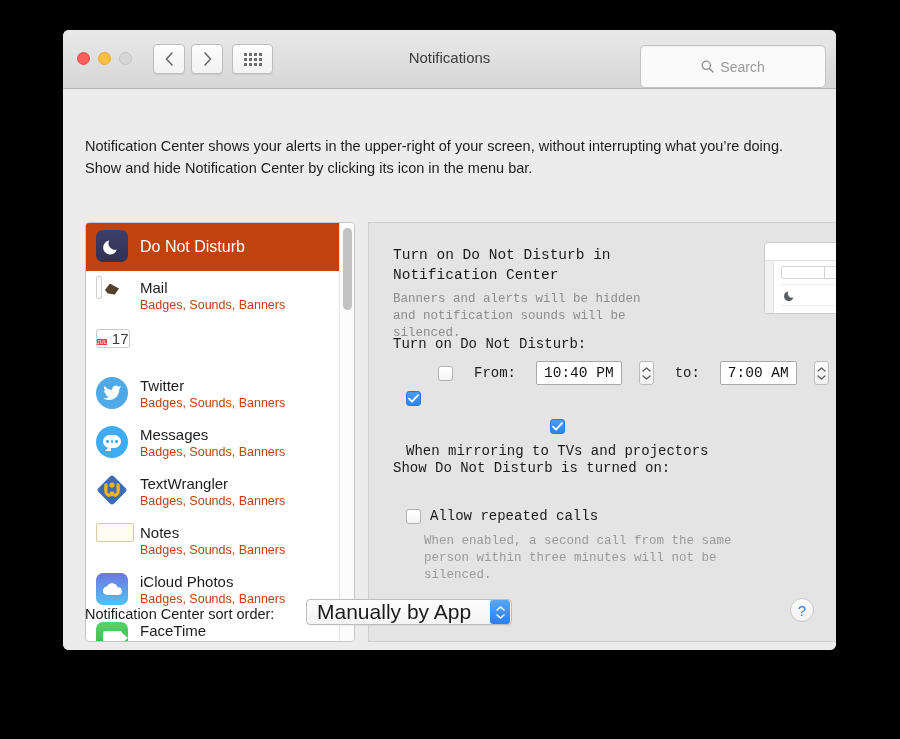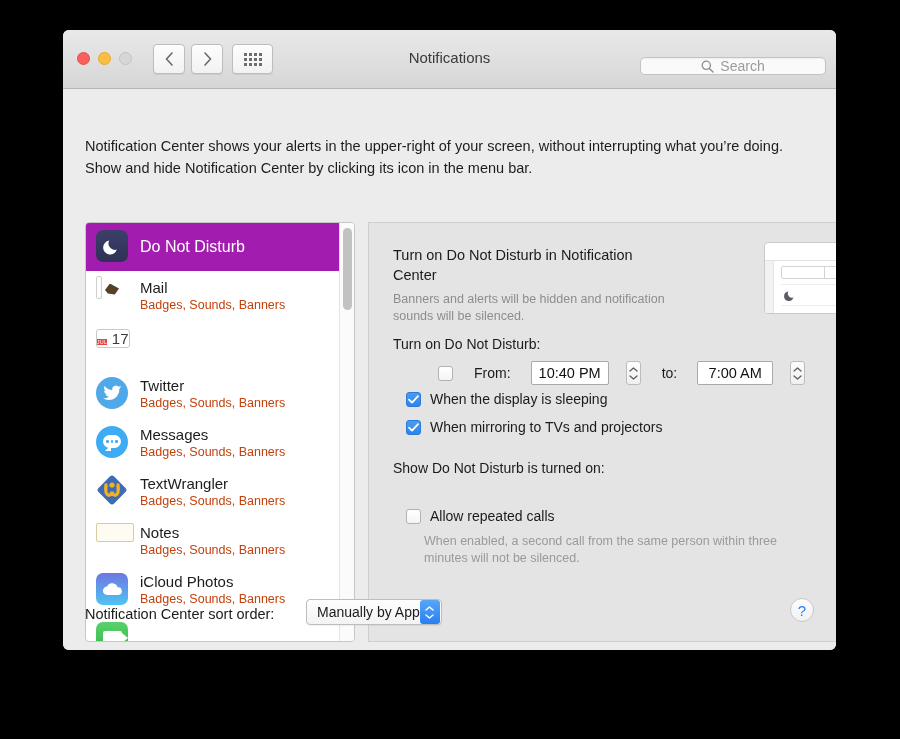--- a/index.html
+++ b/index.html
@@ -55,27 +55,26 @@
   .dots { display: grid; grid-template-columns: repeat(4,3px); grid-template-rows: repeat(3,3px); gap: 2px; }
   .dots i { width: 3px; height: 3px; background: #6d6d6d; display: block; }
 
   .wintitle {
     position: absolute; left: 0; right: 0; top: 19px;
     text-align: center; font-size: 15px; color: #3a3a3a;
   }
 
   .search {
     position: absolute; right: 10px; top: 15px;
-    width: 186px; height: 18px;
+    width: 186px; height: 43px;
     background: #fafafa;
     border: 1px solid #c3c3c3;
     border-radius: 5px;
     display: flex; align-items: center; justify-content: center; gap: 6px;
     box-shadow: 0 1px 1px rgba(0,0,0,.05) inset;
-    margin-top: 12px;
   }
   .search .ph { font-size: 14px; color: #9b9b9b; }
 
   
   .pane { position: relative; height: 561px; background: #ececec; }
 
   .intro {
     position: absolute; left: 22px; top: 46px; width: 730px;
     font-size: 14.5px; line-height: 22px; color: #1d1d1d;
   }
@@ -89,21 +88,21 @@
     border-radius: 4px;
     overflow: hidden;
     display: flex;
   }
   .list { flex: 1 1 auto; overflow: hidden; }
   .row {
     height: 49px; display: flex; align-items: center; gap: 10px;
     padding: 0 10px;
   }
   .row.first { height: 48px; }
-  .row.selected { background: #a21caf; }
+  .row.selected { background: #c2410c; }
   .row .icon { width: 34px; height: 34px; flex: 0 0 34px; position: relative; }
   .row .txt { min-width: 0; }
   .row .name { font-size: 15px; color: #1c1c1c; line-height: 18px; }
   .row .sub  { font-size: 12.5px; color: #c2410c; line-height: 16px; }
   .row.selected .name { color: #fff; font-size: 16px; }
 
   .scrollbar {
     flex: 0 0 15px; background: #fbfbfb; border-left: 1px solid #e3e3e3;
     position: relative;
   }
@@ -134,20 +133,21 @@
   .ic-ft .cam::after { content:''; position:absolute; right:-6px; top:2px; border-style:solid; border-width:5px 0 5px 6px; border-color: transparent transparent transparent #fff; }
   .ic-tx { width: 33px; height: 31px; position: relative; }
 
   
   .panel {
     position: absolute; left: 305px; top: 133px;
     width: 525px; height: 420px;
     background: #e4e4e4;
     border: 1px solid #cfcfcf;
     border-radius: 0;
+    font-family: Liberation Mono, monospace;
   }
   .p-title { position:absolute; left: 24px; top: 22px; width: 272px; font-size: 14.5px; line-height: 20px; color: #1b1b1b; }
   .p-sub   { position:absolute; left: 24px; top: 68px; width: 275px; font-size: 12.5px; line-height: 17px; color: #8d8d8d; }
 
   .preview {
     position: absolute; right: 18px; top: 19px;
     width: 110px; height: 72px;
     background: #fff; border: 1px solid #cacaca; border-radius: 4px;
     overflow: hidden;
   }
@@ -183,36 +183,36 @@
     font-size: 14.5px; color:#111; padding: 0 7px;
   }
   .stepper {
     margin-left: 5px; width: 15px; height: 24px;
     background: linear-gradient(to bottom,#fdfdfd,#f0f0f0);
     border: 1px solid #bcbcbc; border-radius: 3px;
     display:flex; flex-direction:column; align-items:center; justify-content:center; gap:3px;
   }
   .cbrow { position: absolute; left: 37px; display: flex; align-items: center; gap: 9px; font-size: 14px; color:#1b1b1b; }
   .cbrow.r1 { top: 168px; }
-  .cbrow.r2 { top: 196px; }
+  .cbrow.r2 { top: 196px; flex-direction: column; }
   .cbrow.r3 { top: 257px; }
   .cbrow.r4 { top: 285px; }
   .note { position: absolute; left: 55px; top: 310px; width: 355px; font-size: 12.5px; line-height: 17px; color:#9a9a9a; }
 
   
   .bottom { position: absolute; left: 0; right: 0; bottom: 0; height: 66px; }
   .sortlabel { position: absolute; left: 22px; top: 22px; font-size: 14.5px; color:#1b1b1b; }
   .popup {
     position: absolute; left: 243px; top: 15px;
     height: 26px; display: flex; align-items: center;
     background: linear-gradient(to bottom,#fefefe,#f3f3f3);
     border: 1px solid #bdbdbd; border-radius: 4px;
     box-shadow: 0 1px 1px rgba(0,0,0,.06);
   }
-  .popup .val { font-size: 14px; color:#1b1b1b; padding: 0 0 0 10px; }
+  .popup .val { font-size: 21px; color:#1b1b1b; padding: 0 19px 0 10px; }
   .popup .arrows {
     width: 20px; height: 24px; margin: 0 1px 0 0;
     background: linear-gradient(to bottom,#57a6f7,#2a7ff0);
     border-radius: 3px;
     display:flex; flex-direction:column; align-items:center; justify-content:center; gap:3px;
   }
   .help {
     position: absolute; right: 22px; top: 14px;
     width: 24px; height: 24px; border-radius: 50%;
     border: 1px solid #c8c8c8;
@@ -385,20 +385,24 @@
             <div class="name">iCloud Photos</div>
             <div class="sub">Badges, Sounds, Banners</div>
           </span>
         </div>
 
         <div class="row">
           <span class="icon">
             <span class="ic-ft">
                 <span class="cam"></span>
               </span>
+          </span>
+          <span class="txt">
+            <div class="name">FaceTime</div>
+            <div class="sub">Badges, Sounds, Banners</div>
           </span>
         </div>
 
       </div>
 
       <div class="scrollbar">
         <div class="thumb"></div>
       </div>
     </div>
 
@@ -464,21 +468,20 @@
             </svg>
         </span>
       </div>
 
       <div class="cbrow r1">
         <span class="cb on">
           <svg width="11" height="9" viewBox="0 0 11 9">
               <polyline points="1,4.6 4,7.6 10,1.2" fill="none" stroke="#fff" stroke-width="1.8" stroke-linecap="round" stroke-linejoin="round"></polyline>
             </svg>
         </span>
-        <span>When the display is sleeping</span>
       </div>
 
       <div class="cbrow r2">
         <span class="cb on">
           <svg width="11" height="9" viewBox="0 0 11 9">
               <polyline points="1,4.6 4,7.6 10,1.2" fill="none" stroke="#fff" stroke-width="1.8" stroke-linecap="round" stroke-linejoin="round"></polyline>
             </svg>
         </span>
         <span>When mirroring to TVs and projectors</span>
       </div>

